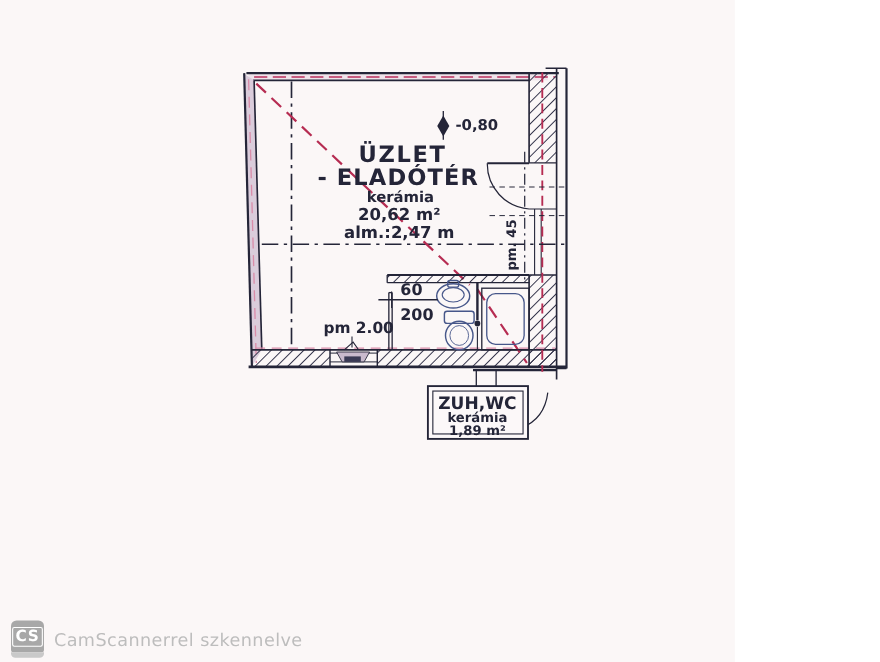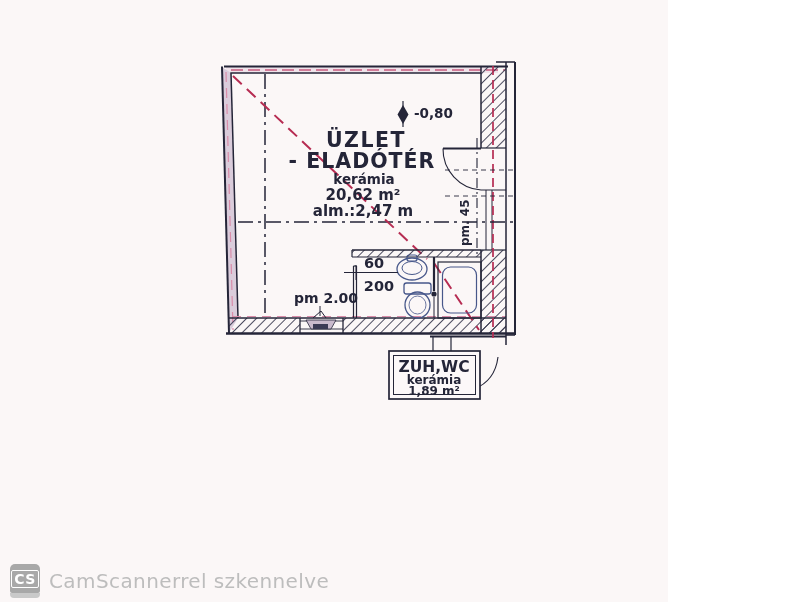--- a/index.html
+++ b/index.html
@@ -23,21 +23,21 @@
     border-radius:5px 5px 2px 2px;
     display:flex;align-items:center;justify-content:center;
   }
   .wm-logo-bottom{width:30px;height:5px;background:#c9c9c9;border-radius:0 0 4px 4px;}
   .wm-cs{
     color:#ffffff;font-weight:bold;font-size:14px;line-height:1;
     border:1.5px solid #ffffff;padding:1px 2px;border-radius:2px;
     letter-spacing:0.5px;
   }
   .wm-text{
-    color:#bdbdbd;font-size:20px;letter-spacing:0.4px;
+    color:#bdbdbd;font-size:16px;letter-spacing:0.4px;
   }
 </style>
 </head>
 <body>
 
 <div class="page">
 
   <svg class="plan-svg" width="800" height="602" viewBox="0 0 800 602">
     <defs>
       <pattern id="hatch" width="7" height="7" patternUnits="userSpaceOnUse" patternTransform="rotate(45)">

